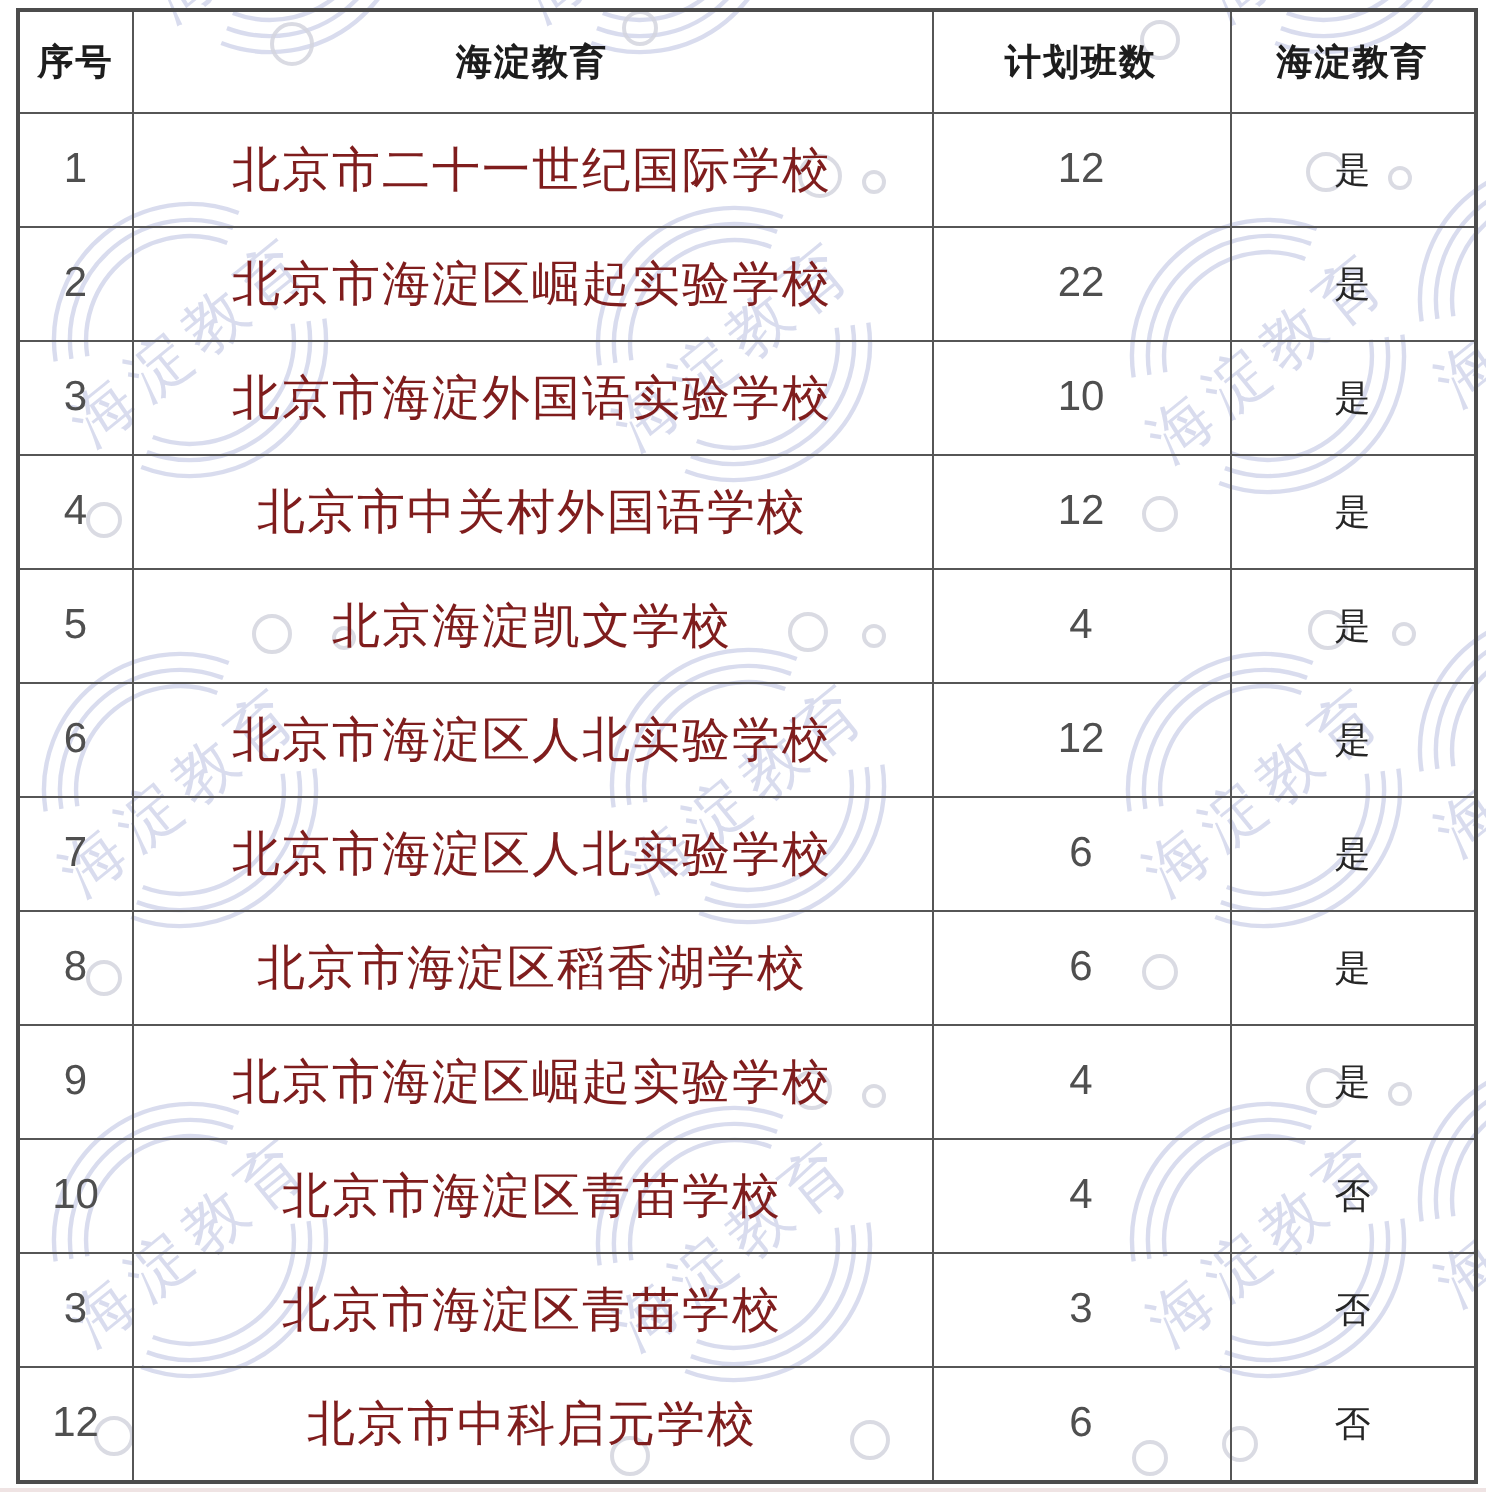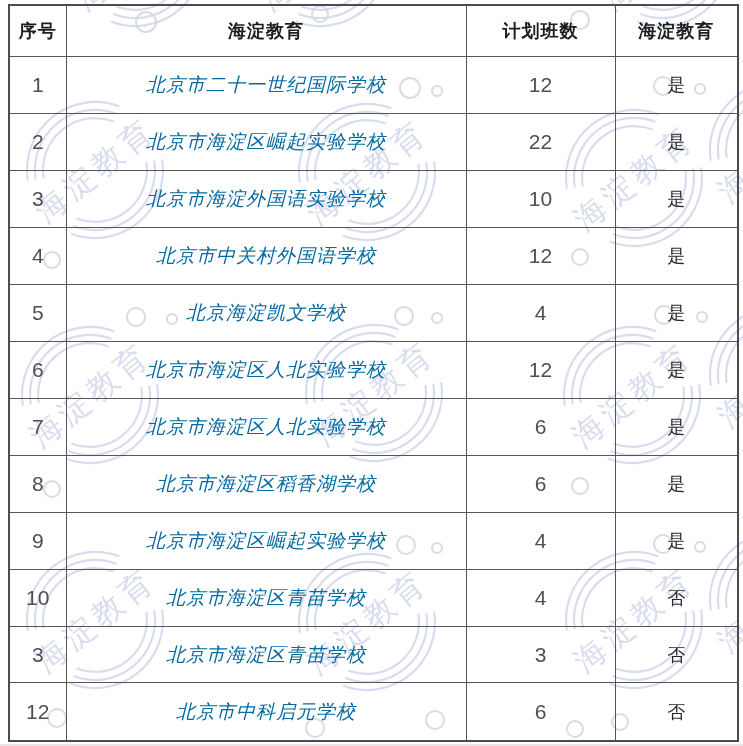--- a/index.html
+++ b/index.html
@@ -39,24 +39,23 @@
     color:#1d1d1d;
     letter-spacing:1px;
   }
   .cell-no, .cell-classes {
     font-family:"Liberation Sans","DejaVu Sans",sans-serif;
     font-size:21px;
     color:#4f4f4f;
     font-weight:400;
   }
   .cell-school {
-    font-size:19px;
-    color:#0369a1;
+    font-size:24px;
+    color:#7f1d1d;
     letter-spacing:1px;
-    font-style:italic;
   }
   .cell-boarding {
     font-size:18px;
     color:#262626;
   }
 </style>
 </head>
 <body>
 
 <div class="page">

